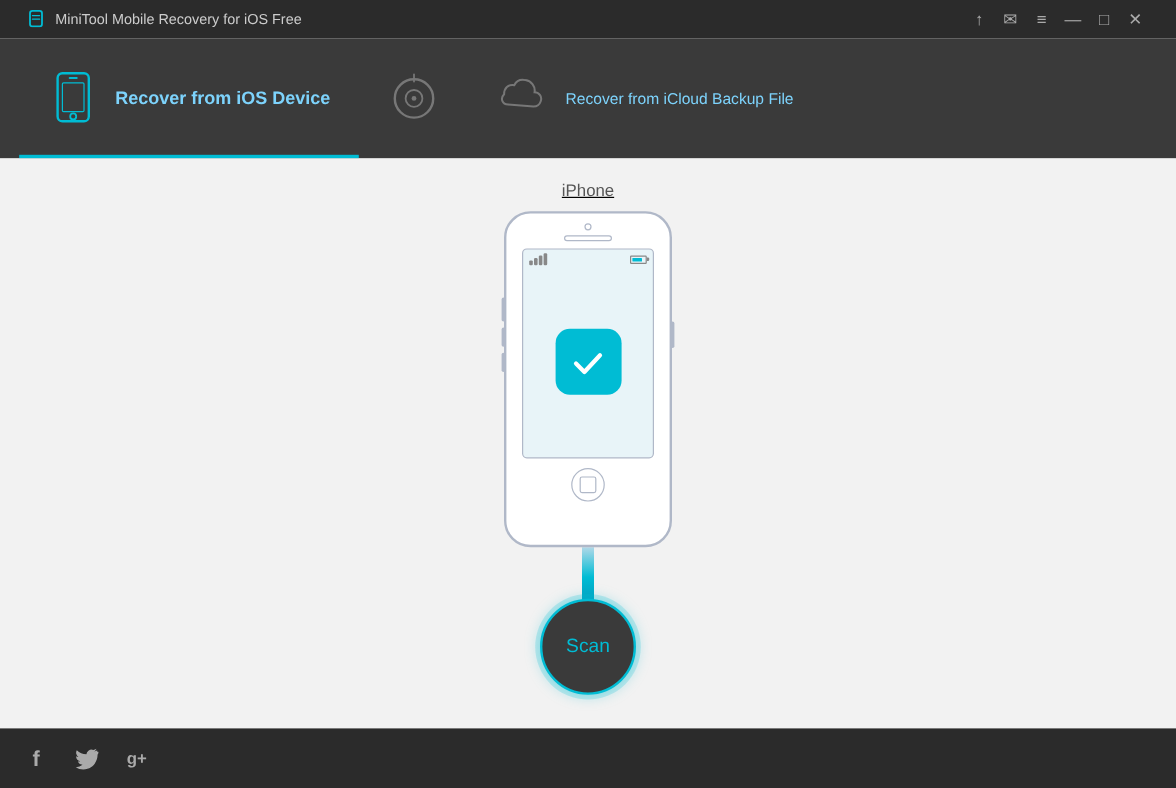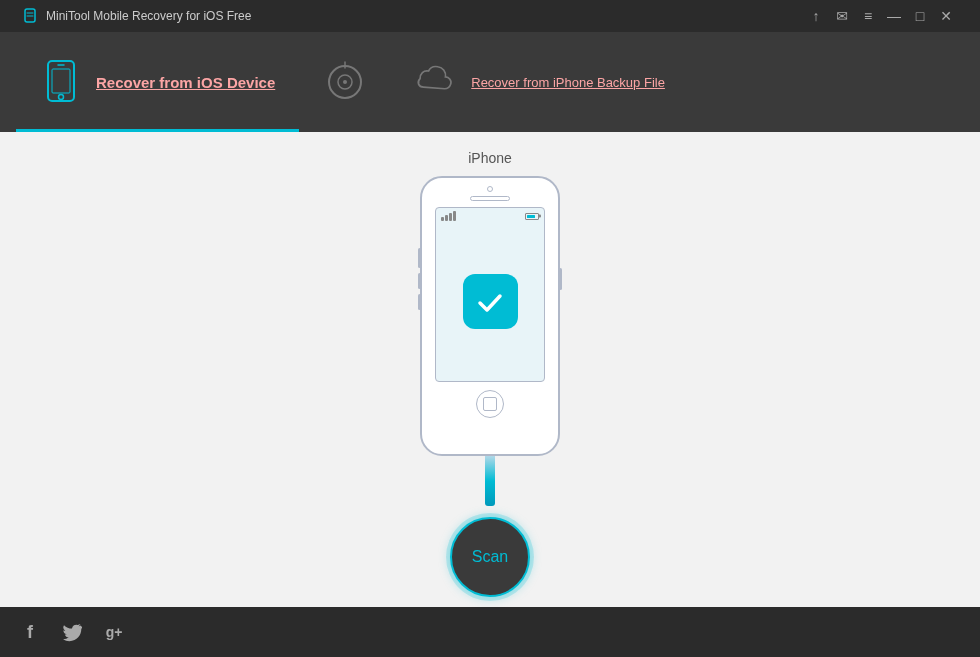--- a/index.html
+++ b/index.html
@@ -74,42 +74,42 @@
       height: 44px;
       display: flex;
       align-items: center;
       justify-content: center;
       color: #00bcd4;
     }
     .nav-text-block {}
     .nav-title {
       font-size: 15px;
       font-weight: bold;
-      color: #fca5a5;
-      text-decoration: underline;
+      color: #7dd3fc;
     }
     .nav-subtitle {
       font-size: 11px;
       color: #aaa;
       margin-top: 3px;
     }
     .nav-item:not(.active) .nav-title {
       font-weight: normal;
       font-size: 13px;
     }
     .nav-item:not(.active) .nav-subtitle { display: none; }
 
     
     #main {
       background: #f2f2f2;
       height: calc(657px - 32px - 100px - 50px);
       display: flex;
       flex-direction: column;
       align-items: center;
       position: relative;
+      text-decoration: underline;
     }
 
     #iphone-label {
       font-size: 14px;
       color: #555;
       margin-top: 18px;
       margin-bottom: 10px;
     }
 
     
@@ -296,21 +296,21 @@
       height: 80px;
       border-radius: 50%;
       background: #3a3a3a;
       border: 2px solid #00bcd4;
       box-shadow: 0 0 0 4px rgba(0,188,212,0.2), 0 0 12px rgba(0,188,212,0.4);
       display: flex;
       align-items: center;
       justify-content: center;
       cursor: pointer;
       position: absolute;
-      bottom: 10px;
+      bottom: 28px;
       left: 50%;
       transform: translateX(-50%);
       z-index: 10;
     }
     #scan-btn-text {
       color: #00bcd4;
       font-size: 16px;
       font-weight: 500;
     }
 
@@ -403,21 +403,21 @@
     </div>
   </div>
 
   <div class="nav-item">
     <div class="nav-icon">
       <svg width="52" height="44" viewBox="0 0 52 44" fill="none">
         <path d="M10 28 C4 28 2 22 6 18 C6 12 10 8 16 9 C18 5 22 3 27 4 C33 5 37 10 36 16 C40 16 44 20 42 25 C41 28 38 30 35 30 L10 28 Z" stroke="#777" stroke-width="2" fill="none"></path>
       </svg>
     </div>
     <div class="nav-text-block">
-      <div class="nav-title">Recover from iPhone Backup File</div>
+      <div class="nav-title">Recover from iCloud Backup File</div>
     </div>
   </div>
 </div>
 
 <div id="main">
   <div id="iphone-label">iPhone</div>
 
   <div id="phone-container">
     <div id="iphone">
 

